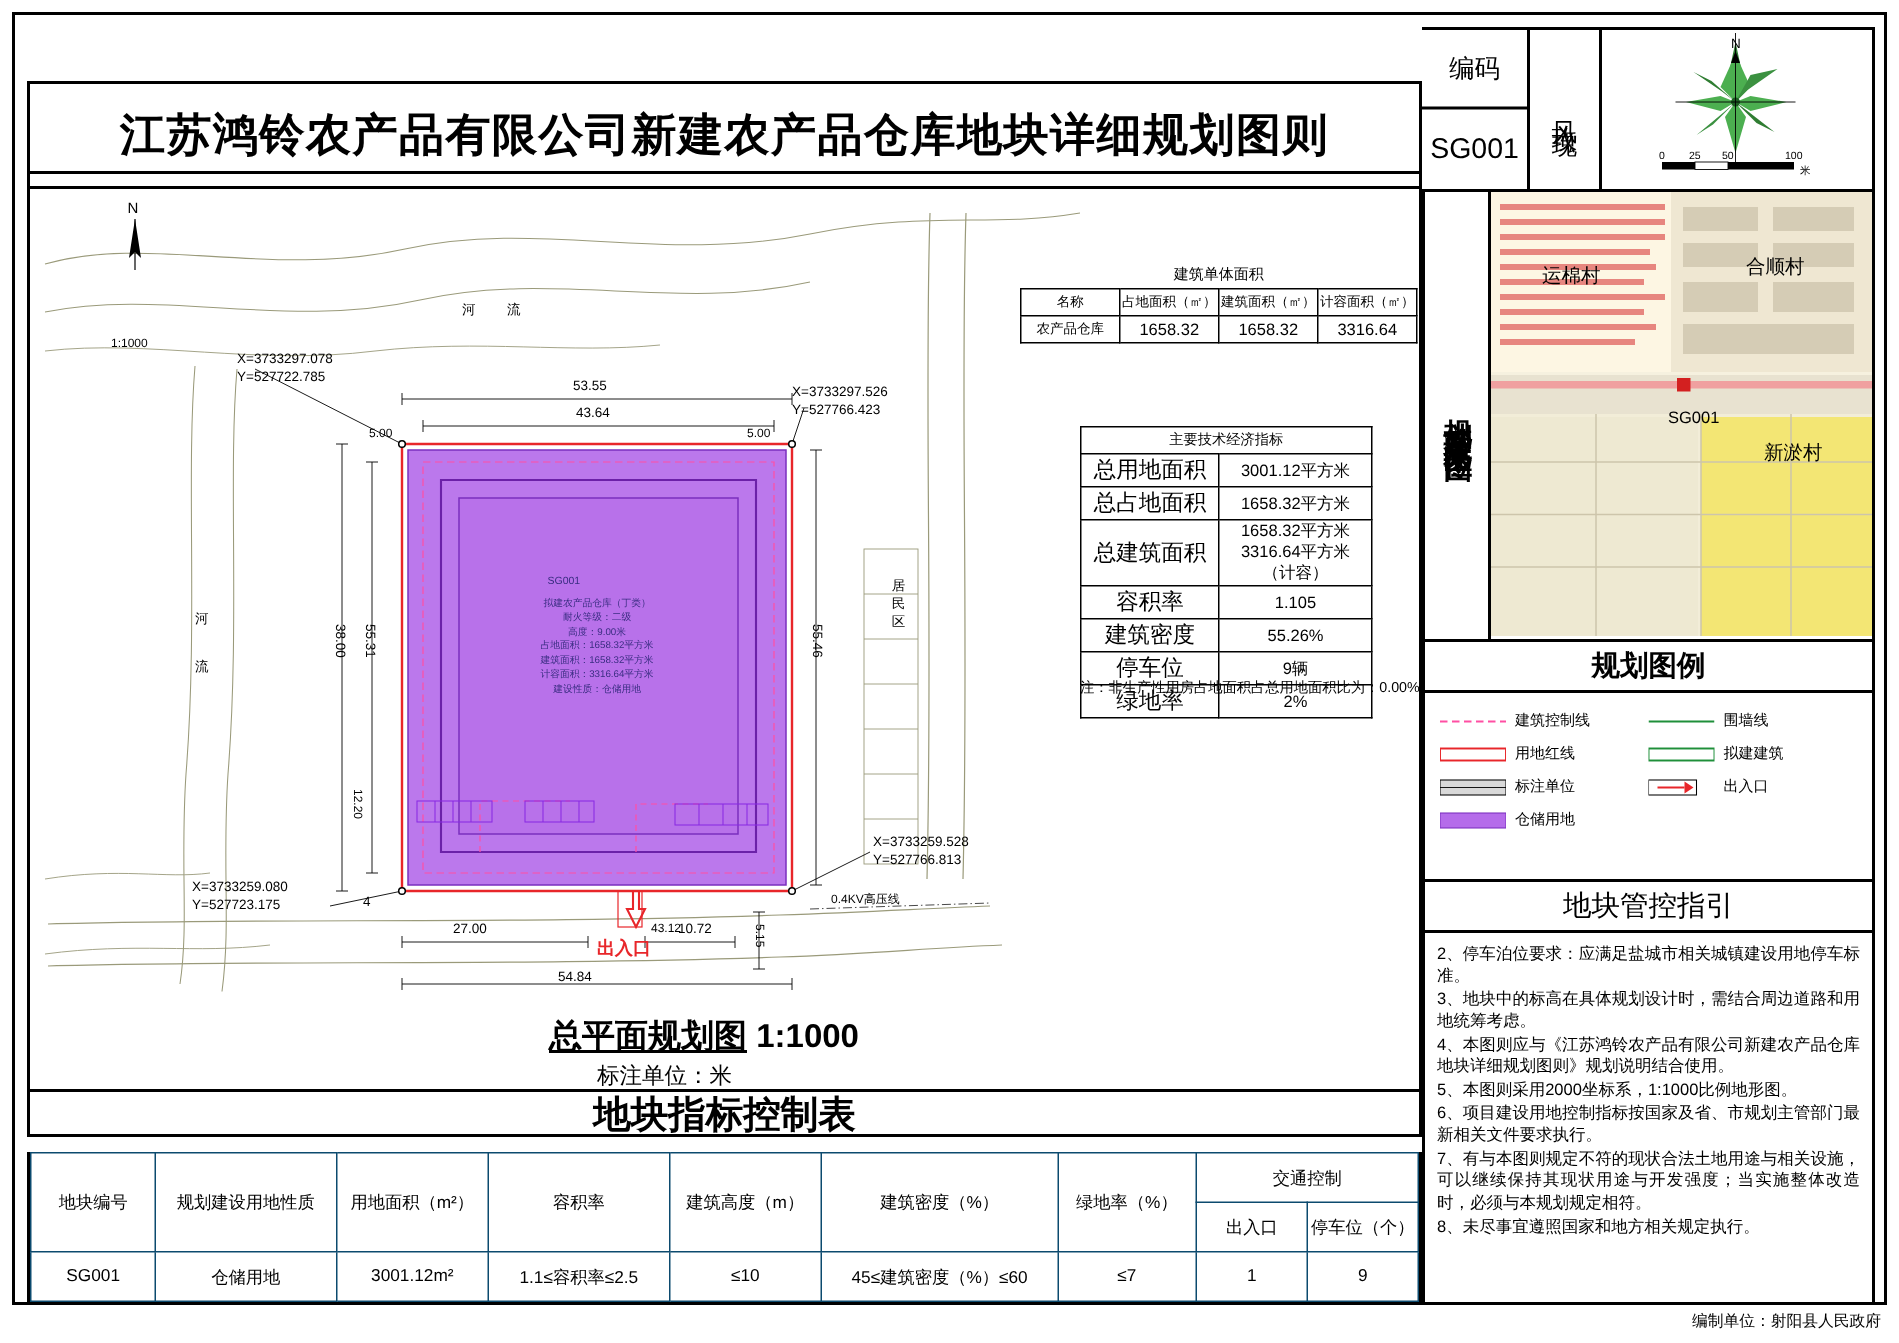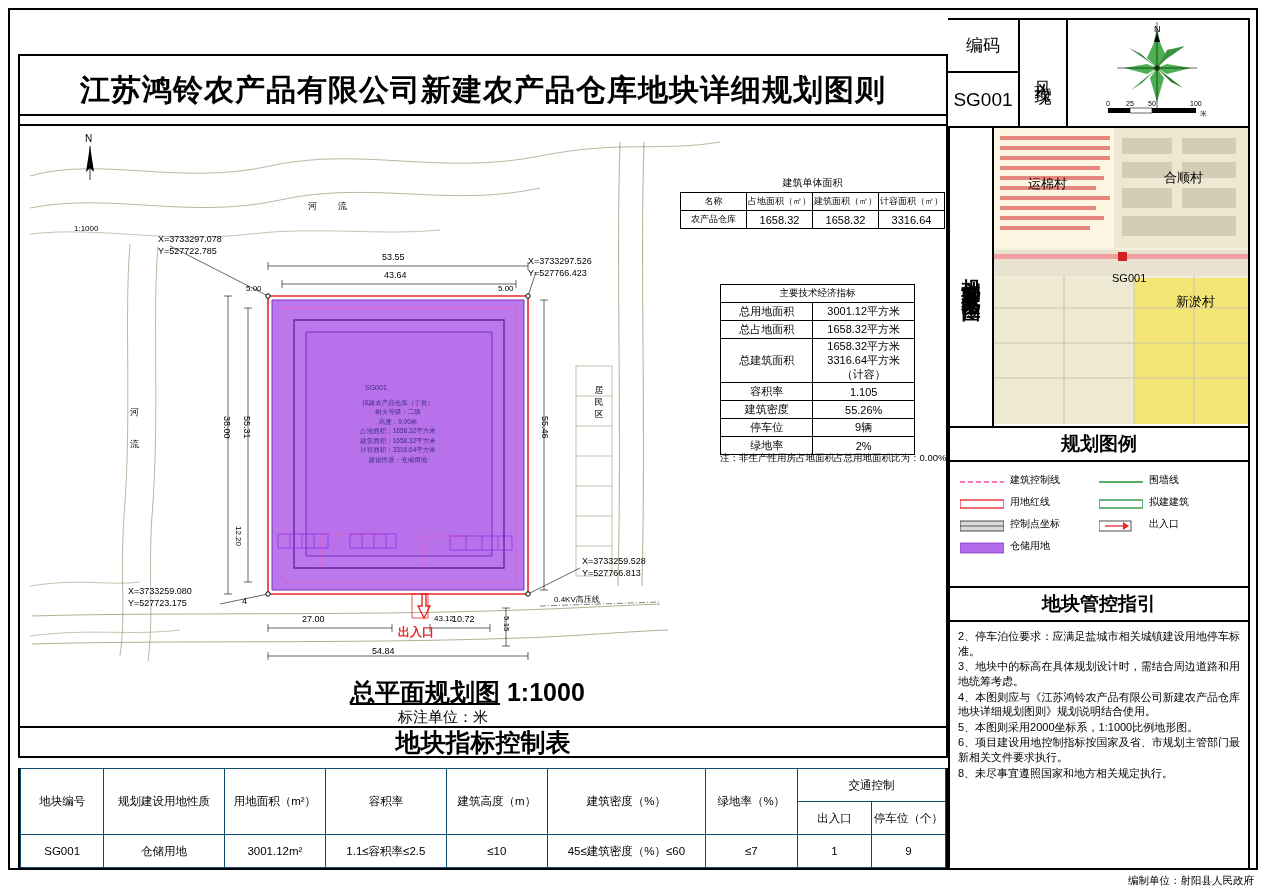--- a/index.html
+++ b/index.html
@@ -16,38 +16,38 @@
   .codebox .c1{height:50%;border-bottom:2px solid #000;display:flex;align-items:center;justify-content:center;font-size:17px;box-sizing:border-box;}
   .codebox .c2{height:50%;display:flex;align-items:center;justify-content:center;font-size:19px;box-sizing:border-box;}
 
   .windbox{position:absolute;left:1020px;top:18px;width:48px;height:110px;border:2px solid #000;border-left:none;box-sizing:border-box;display:flex;align-items:center;justify-content:center;}
   .windbox span{font-size:17px;writing-mode:vertical-rl;letter-spacing:4px;}
 
   .roseBox{position:absolute;left:1068px;top:18px;width:182px;height:110px;border:2px solid #000;border-left:none;box-sizing:border-box;}
 
   
   .plan{position:absolute;left:18px;top:114px;width:930px;height:614px;border:2px solid #000;box-sizing:border-box;overflow:hidden;}
-  .planTitle{position:absolute;left:330px;top:560px;font-size:25px;font-weight:bold;}
+  .planTitle{position:absolute;left:346px;top:560px;font-size:22px;font-weight:bold;}
   .planTitle u{text-decoration:underline;}
   .planUnit{position:absolute;left:378px;top:592px;font-size:15px;}
 
   
   .locBox{position:absolute;left:948px;top:128px;width:302px;height:300px;border:2px solid #000;border-top:none;box-sizing:border-box;display:flex;}
   .locLabel{width:44px;border-right:2px solid #000;display:flex;align-items:center;justify-content:center;box-sizing:border-box;}
   .locLabel span{font-size:19px;writing-mode:vertical-rl;letter-spacing:3px;font-weight:bold;}
   .locMapWrap{flex:1;position:relative;overflow:hidden;}
 
   .legendHdr{position:absolute;left:948px;top:428px;width:302px;height:34px;border:2px solid #000;border-top:none;box-sizing:border-box;display:flex;align-items:center;justify-content:center;font-size:19px;font-weight:bold;}
   .legendBox{position:absolute;left:948px;top:462px;width:302px;height:126px;border:2px solid #000;border-top:none;box-sizing:border-box;padding:8px 10px;}
   .legRow{display:flex;align-items:center;height:19px;margin-bottom:3px;}
   .legCell{display:flex;align-items:center;width:50%;}
   .legSym{width:44px;height:12px;margin-right:6px;flex:none;position:relative;}
   .legTxt{font-size:10px;}
 
-  .guideHdr{position:absolute;left:948px;top:588px;width:302px;height:34px;border:2px solid #000;border-top:none;box-sizing:border-box;display:flex;align-items:center;justify-content:center;font-size:19px;font-weight:bold;}
+  .guideHdr{position:absolute;left:948px;top:588px;width:302px;height:34px;border:2px solid #000;border-top:none;box-sizing:border-box;display:flex;align-items:center;justify-content:center;font-size:19px;font-weight:normal;}
   .guideBox{position:absolute;left:948px;top:622px;width:302px;height:248px;border:2px solid #000;border-top:none;box-sizing:border-box;padding:7px 8px;}
   .guideBox p{margin:0 0 1px 0;font-size:11px;line-height:1.33;text-align:justify;}
 
   
   .tableHdr{position:absolute;left:18px;top:728px;width:930px;height:30px;border:2px solid #000;border-top:none;box-sizing:border-box;display:flex;align-items:center;justify-content:center;}
   .tableHdr span{font-size:25px;font-weight:bold;}
   .tblWrap{position:absolute;left:18px;top:768px;width:930px;height:102px;border:2px solid #000;border-top:none;box-sizing:border-box;}
   table.idx{width:100%;height:100%;border-collapse:collapse;table-layout:fixed;}
   table.idx td,table.idx th{border:1px solid #0c4a6e;text-align:center;font-weight:normal;font-size:11.5px;padding:2px 1px;}
 
@@ -55,21 +55,21 @@
 
   
   .tblArea{position:absolute;left:660px;top:60px;width:265px;}
   .tblArea .cap{text-align:center;font-size:10px;margin-bottom:2px;}
   table.mini{border-collapse:collapse;width:100%;table-layout:fixed;}
   table.mini td{border:1px solid #000;text-align:center;font-size:9px;padding:2px 1px;}
   table.mini td.big{font-size:11px;}
 
   .tblEco{position:absolute;left:700px;top:168px;width:195px;}
   table.eco{border-collapse:collapse;width:100%;table-layout:fixed;}
-  table.eco td{border:1px solid #000;font-size:11px;padding:1px 3px;}
+  table.eco td{border:1px solid #000;font-size:15px;padding:1px 3px;}
   table.eco td.l{width:44%;text-align:center;}
   table.eco td.r{text-align:center;font-size:11px;}
   .ecoTitle{border:1px solid #000;border-bottom:none;text-align:center;font-size:9.5px;padding:2px 0;}
   .ecoNote{position:absolute;left:700px;top:336px;width:240px;font-size:9.5px;}
 
   
   .ann{position:absolute;font-size:9px;white-space:nowrap;}
   .dimtxt{position:absolute;font-size:9px;color:#000;}
   .vtxt{position:absolute;font-size:9px;writing-mode:vertical-rl;}
 
@@ -425,21 +425,21 @@
             </svg></span>
         <span class="legTxt">拟建建筑</span>
       </div>
     </div>
     <div class="legRow">
       <div class="legCell">
         <span class="legSym"><svg width="44" height="12">
               <rect x="0" y="1" width="44" height="10" fill="#d9d9d9" stroke="#000" stroke-width="0.7"></rect>
               <line x1="0" y1="6" x2="44" y2="6" stroke="#000" stroke-width="0.6"></line>
             </svg></span>
-        <span class="legTxt">控制点坐标</span>
+        <span class="legTxt">标注单位</span>
       </div>
       <div class="legCell">
         <span class="legSym"><svg width="44" height="12">
               <rect x="0" y="1" width="32" height="10" fill="none" stroke="#000" stroke-width="0.7"></rect>
               <line x1="6" y1="6" x2="24" y2="6" stroke="#e8262a" stroke-width="1.3"></line>
               <polygon points="24,2 30,6 24,10" fill="#e8262a"></polygon>
             </svg></span>
         <span class="legTxt">出入口</span>
       </div>
     </div>
@@ -453,20 +453,21 @@
     </div>
   </div>
 
   <div class="guideHdr">地块管控指引</div>
   <div class="guideBox">
     <p>2、停车泊位要求：应满足盐城市相关城镇建设用地停车标准。</p>
     <p>3、地块中的标高在具体规划设计时，需结合周边道路和用地统筹考虑。</p>
     <p>4、本图则应与《江苏鸿铃农产品有限公司新建农产品仓库地块详细规划图则》规划说明结合使用。</p>
     <p>5、本图则采用2000坐标系，1:1000比例地形图。</p>
     <p>6、项目建设用地控制指标按国家及省、市规划主管部门最新相关文件要求执行。</p>
+    <p>7、有与本图则规定不符的现状合法土地用途与相关设施，可以继续保持其现状用途与开发强度；当实施整体改造时，必须与本规划规定相符。</p>
     <p>8、未尽事宜遵照国家和地方相关规定执行。</p>
   </div>
 
   <div class="tableHdr">
     <span>地块指标控制表</span>
   </div>
   <div class="tblWrap">
     <table class="idx">
       <colgroup>
         <col style="width:9%">

